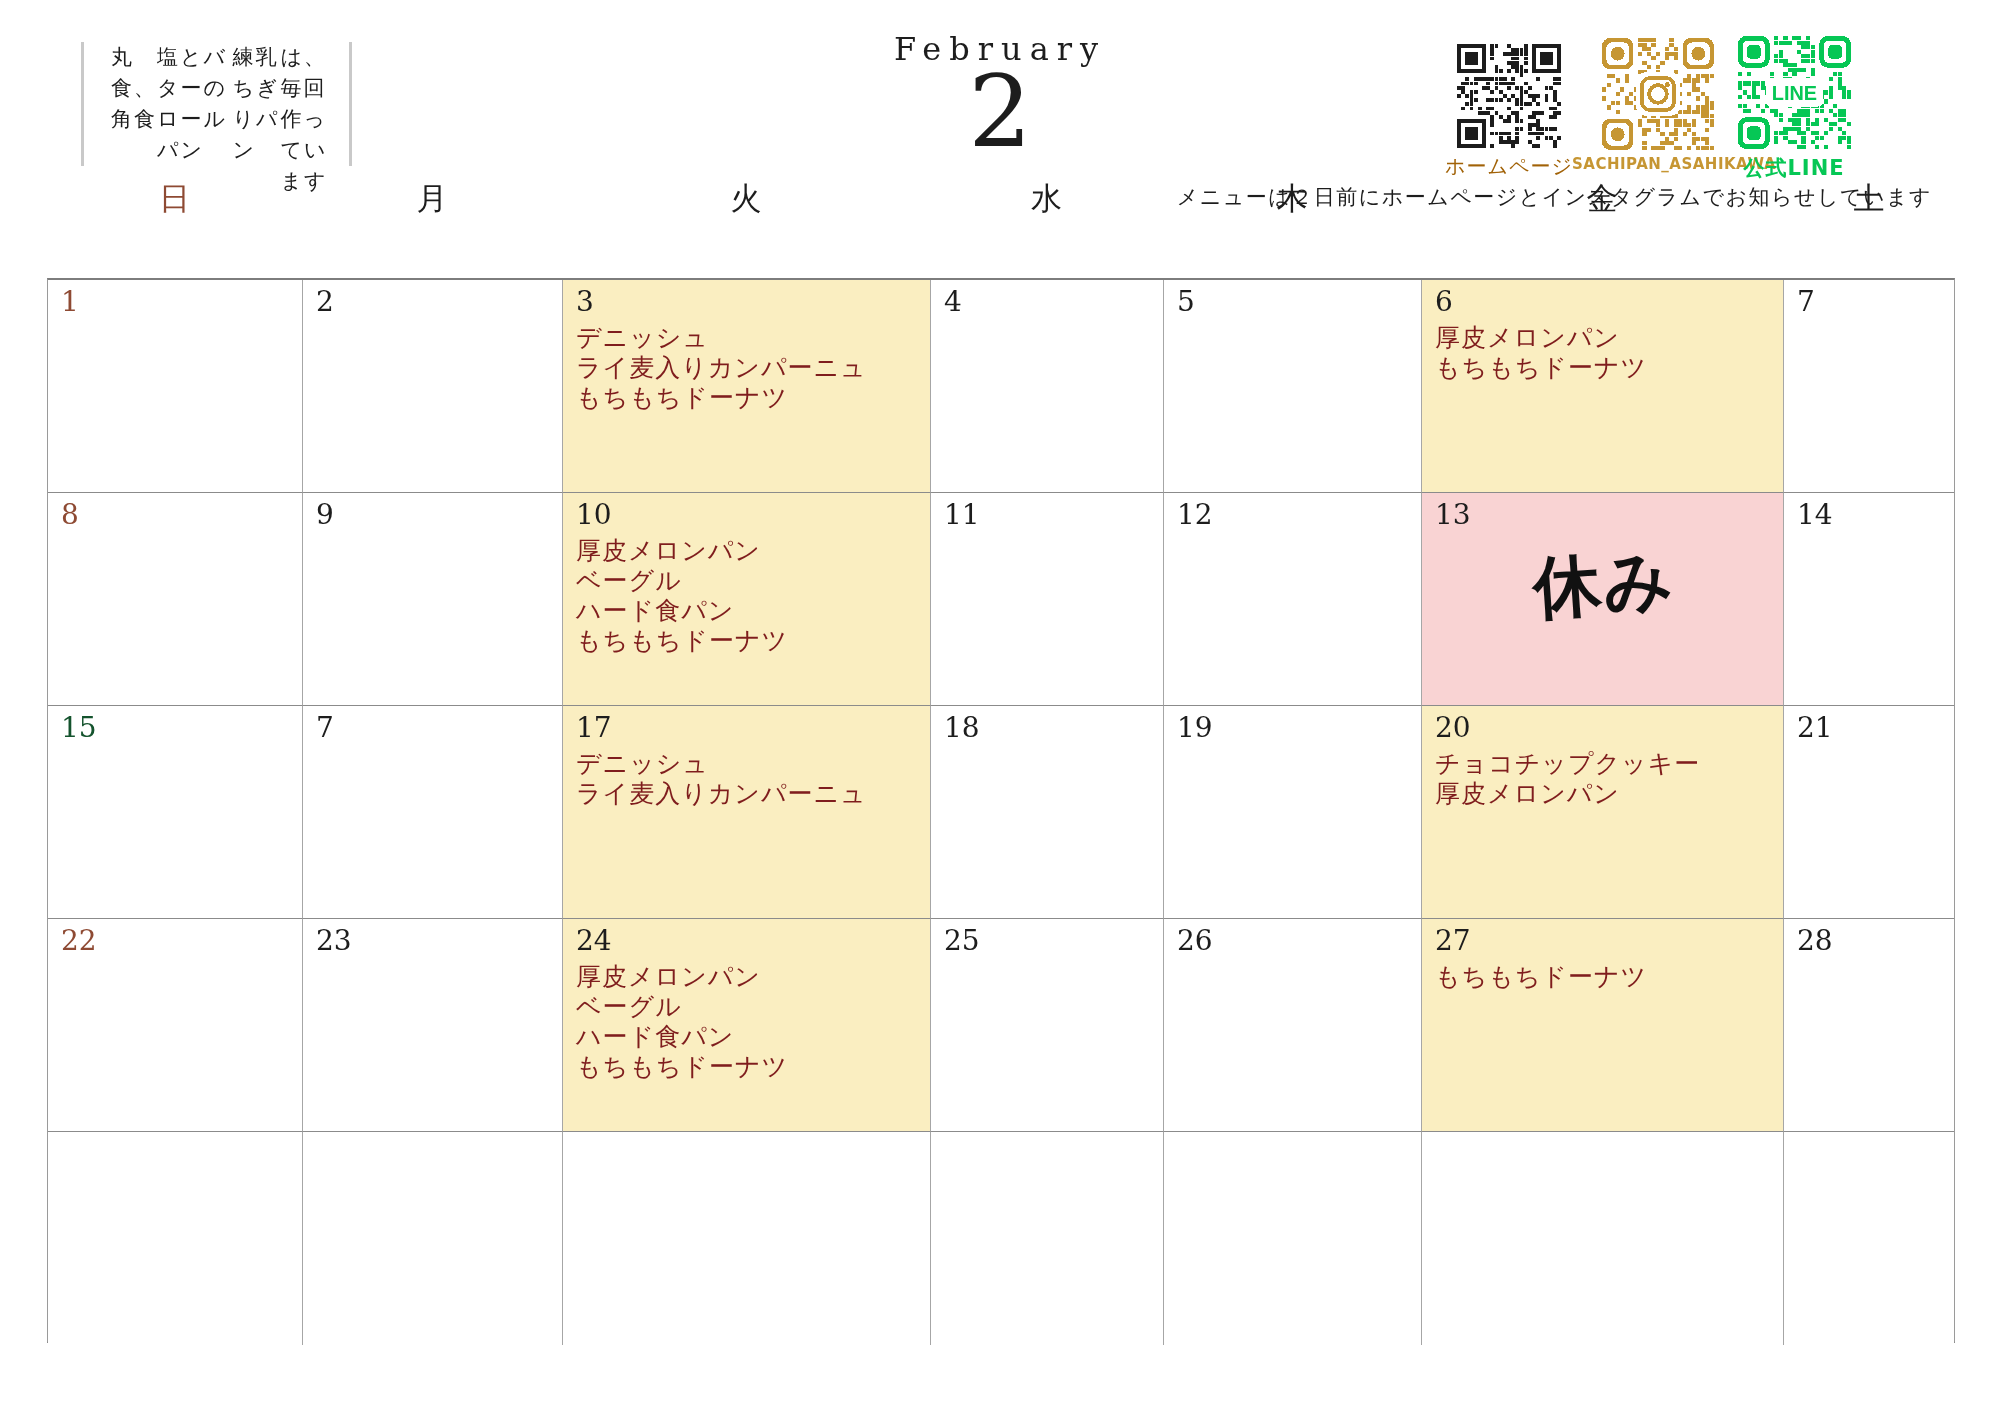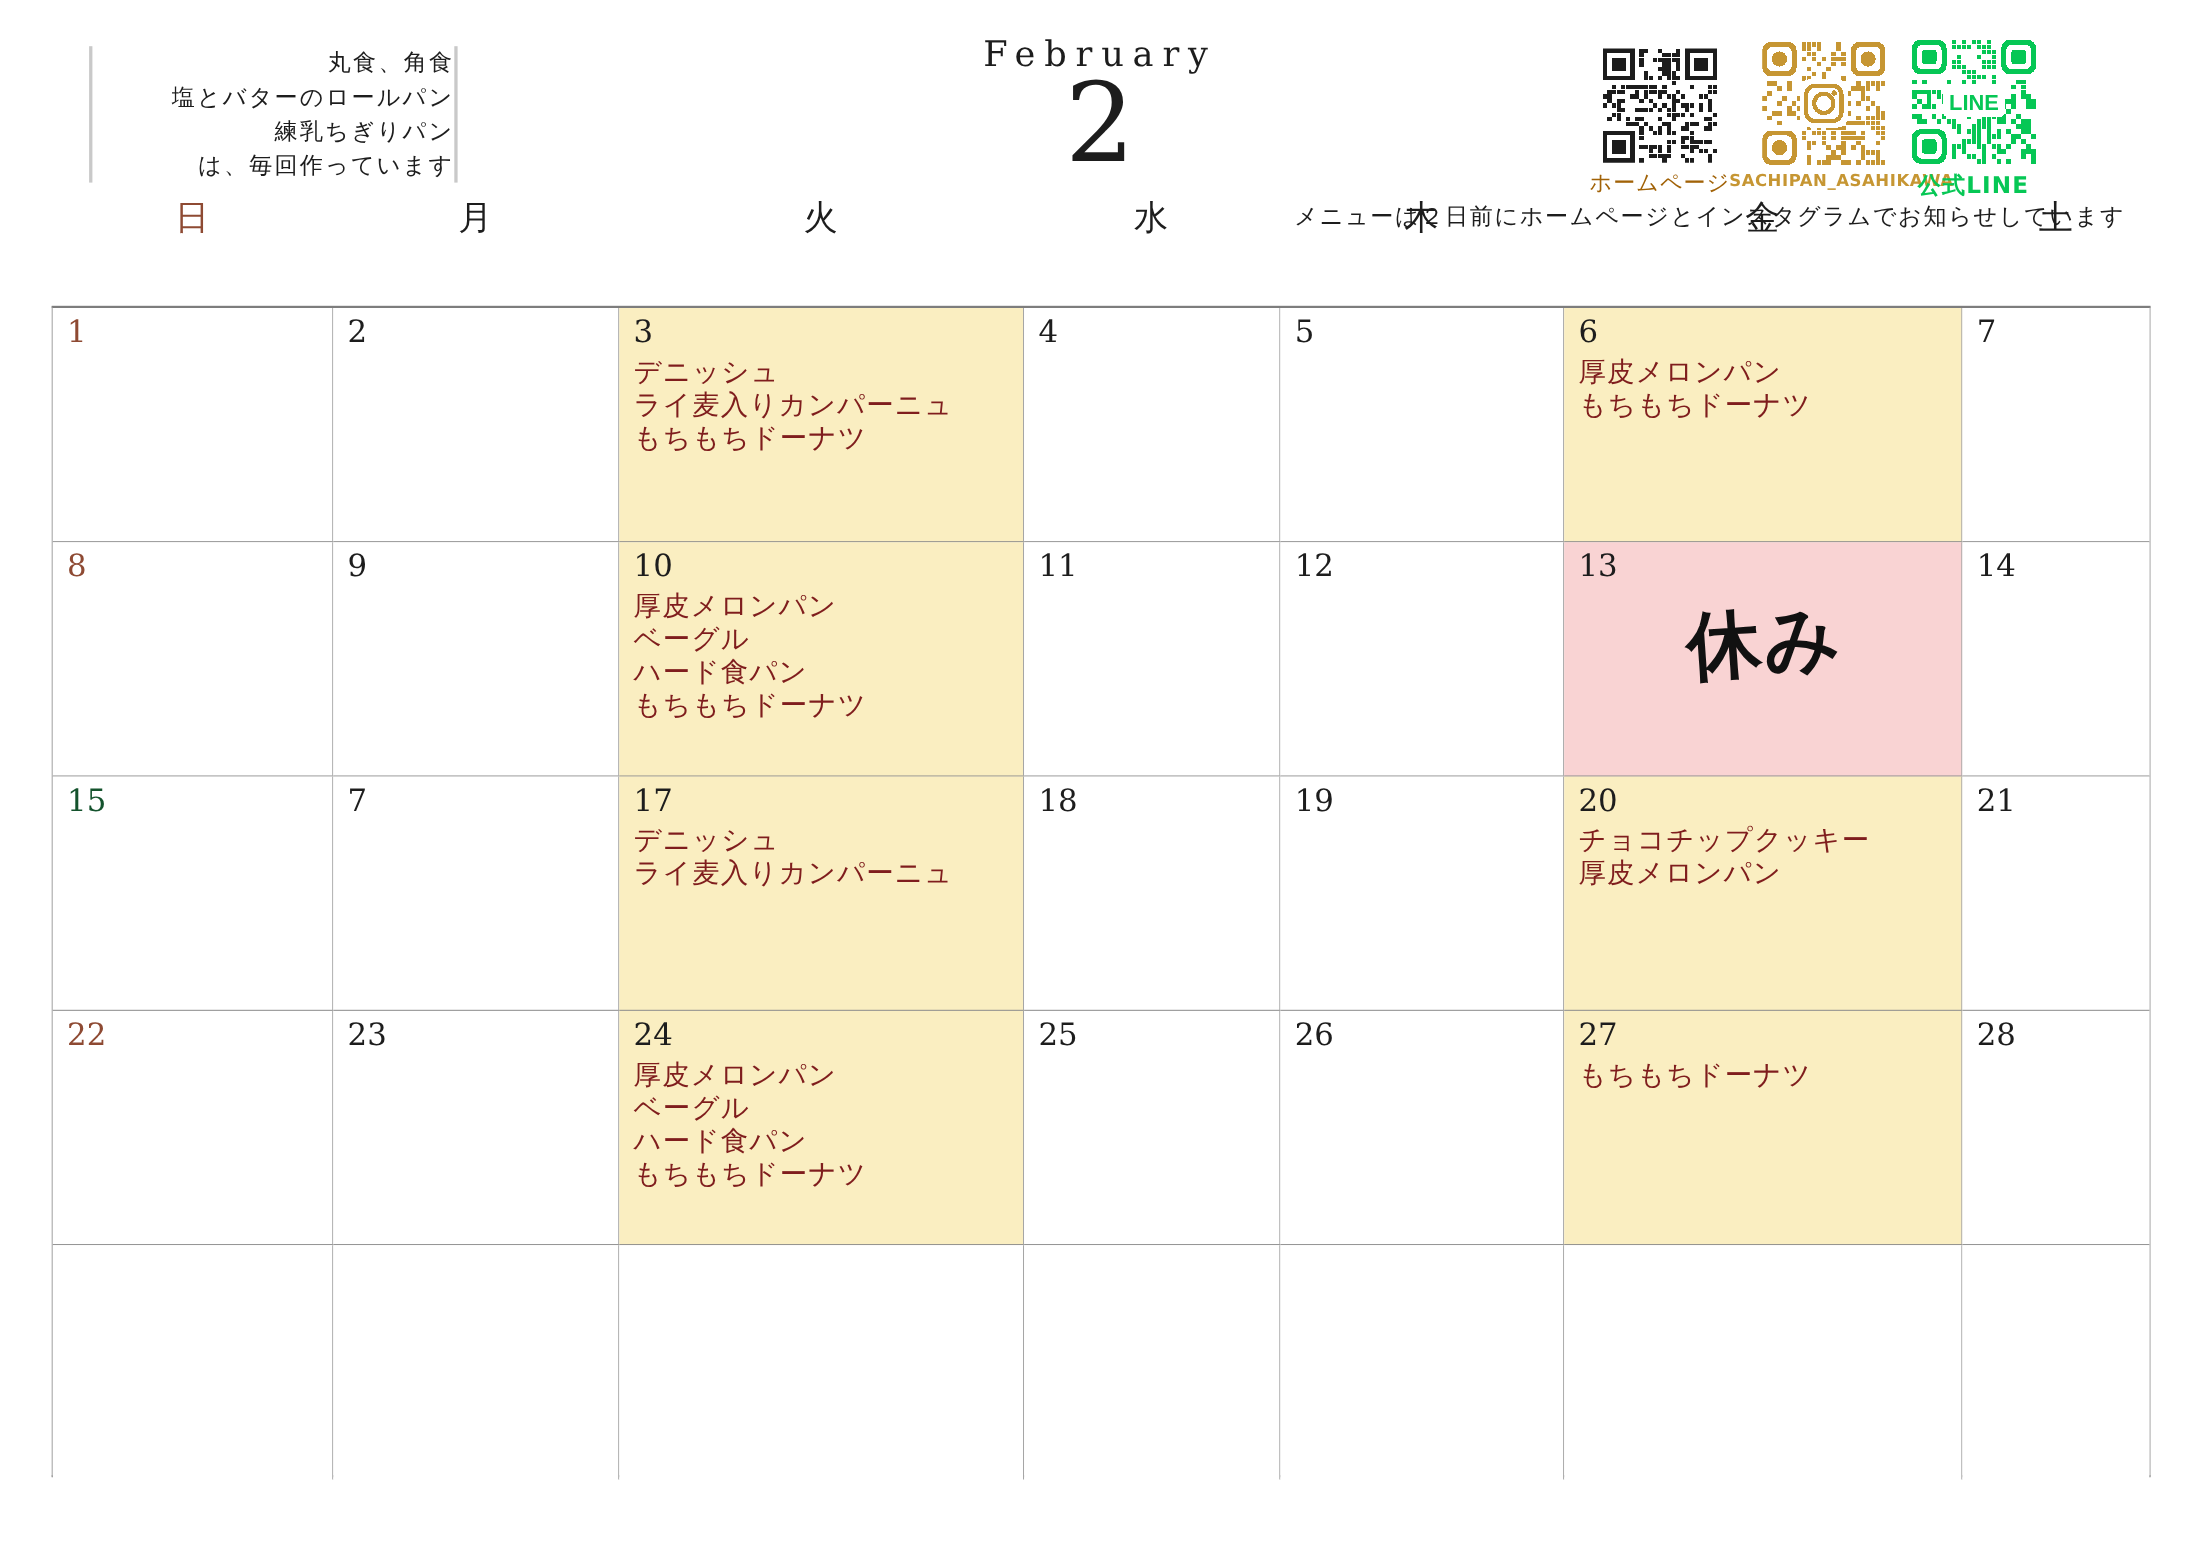--- a/index.html
+++ b/index.html
@@ -1,23 +1,23 @@
 <!DOCTYPE html>
 <html><head>
 <meta charset="utf-8">
 <style>
   html,body{margin:0;padding:0;background:#ffffff;}
   .page{position:relative;width:2000px;height:1414px;background:#ffffff;overflow:hidden;
         font-family:"DejaVu Sans","Liberation Sans",sans-serif;color:#1d1d1d;}
 
   
-  .note-box{position:absolute;left:81px;top:42px;width:335px;height:124px;
+  .note-box{position:absolute;left:81px;top:42px;width:271px;height:124px;
             border-left:3px solid #c9c9c9;border-right:3px solid #c9c9c9;
-            display:flex;flex-direction:column;justify-content:center;
-            padding-left:27px;box-sizing:border-box;text-align:right;}
+            display:flex;justify-content:center;
+            padding-left:27px;box-sizing:border-box;}
   .note-line{font-size:21px;line-height:31px;letter-spacing:2px;}
 
   
   .month-name{position:absolute;left:0;right:0;top:30px;text-align:center;
               font-family:"DejaVu Serif","Liberation Serif",serif;
               font-size:32px;letter-spacing:8px;}
   .month-num{position:absolute;left:0;right:0;top:62px;text-align:center;
              font-family:"DejaVu Serif","Liberation Serif",serif;
              font-size:100px;line-height:1;}
 

